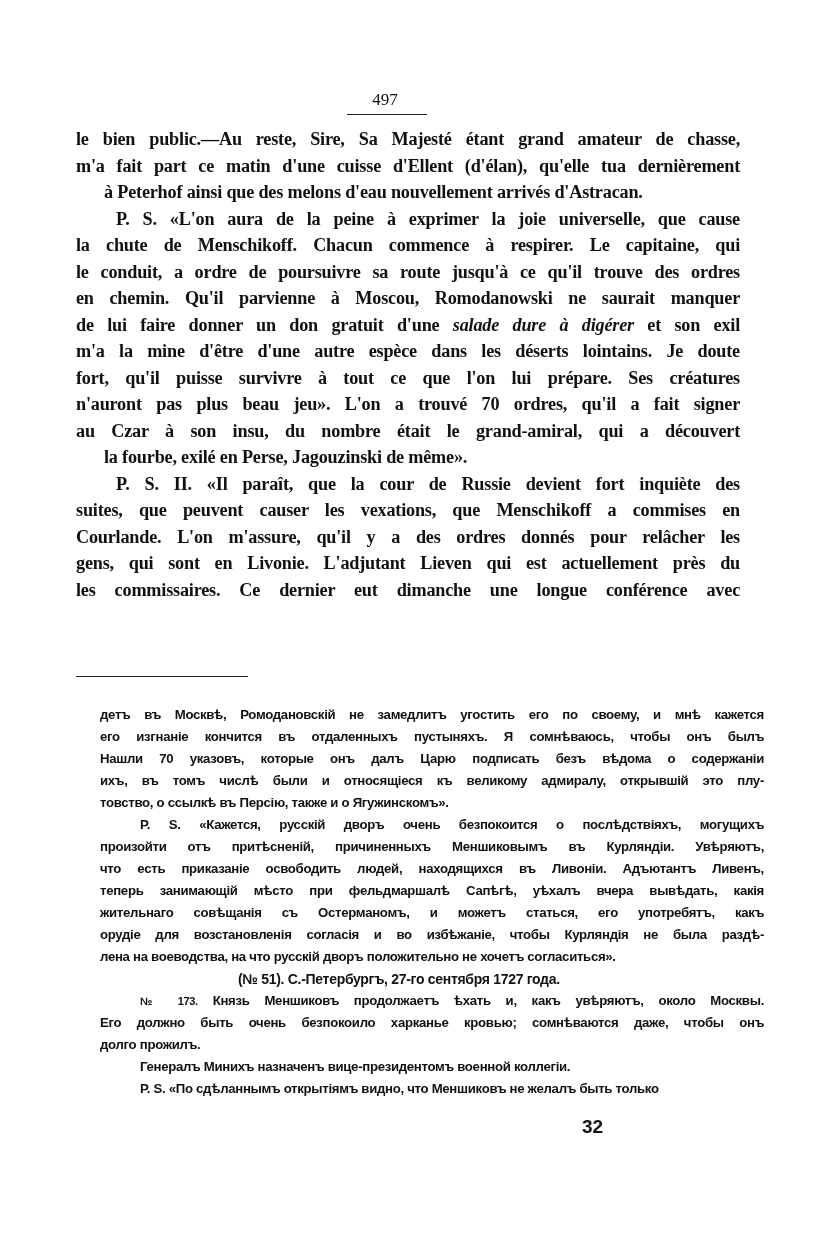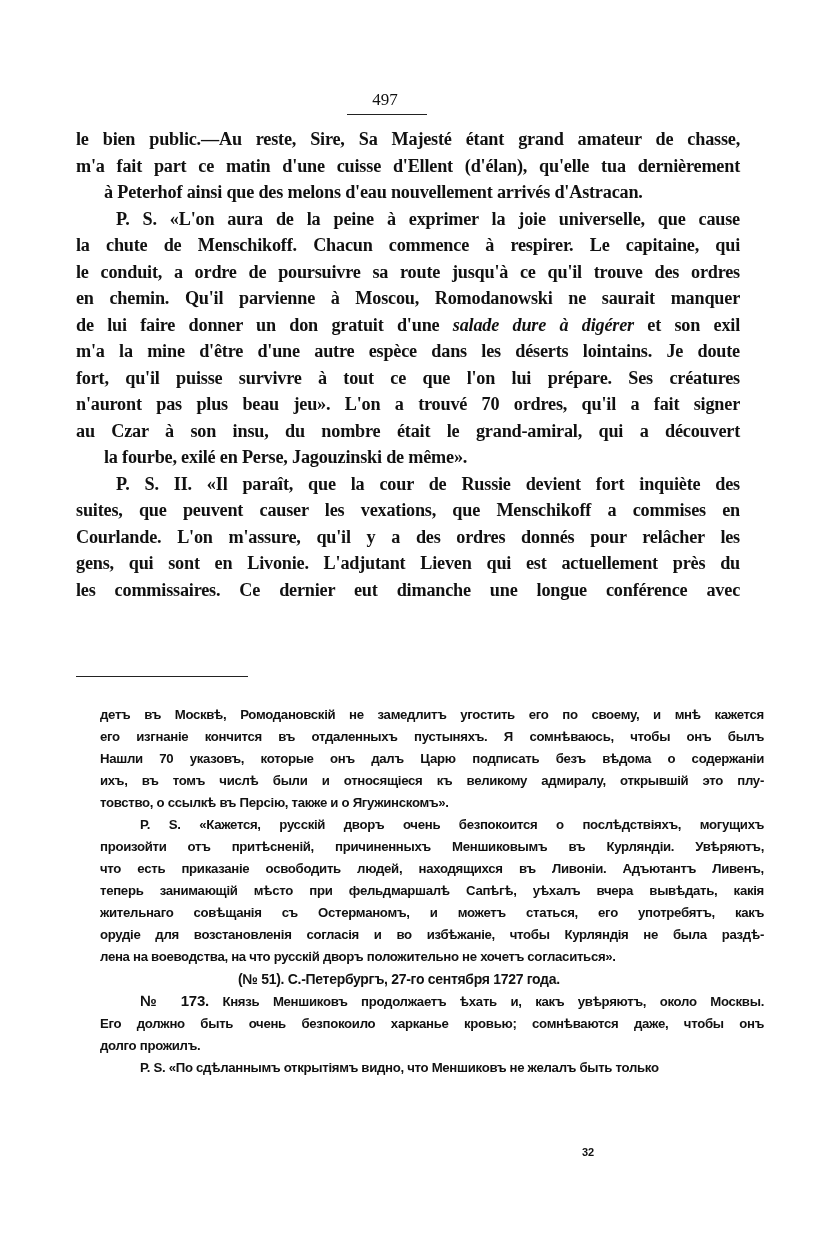--- a/index.html
+++ b/index.html
@@ -88,28 +88,28 @@
     .footnotes .line.last {
       text-align-last: left;
     }
     .footnotes .dateline {
       display: block;
       text-align: left;
       padding-left: 138px;
       font-size: 14px;
     }
     .footnotes .entry-num {
-      font-size: 15px;
+      font-size: 11px;
     }
     .page-number-bottom {
       position: absolute;
-      top: 1146px;
+      top: 1116px;
       left: 582px;
       font-family: "Liberation Sans", sans-serif;
-      font-size: 11px;
+      font-size: 19px;
       font-weight: bold;
     }
     em { font-style: italic; margin-top: 26px; }
   </style>
 </head>
 <body>
 
 <div class="page-number-top">497</div>
 <div class="page-number-rule"></div>
 
@@ -161,17 +161,20 @@
   </p>
   <p>
     <span class="dateline">(№ 51). С.-Петербургъ, 27-го сентября 1727 года.</span>
   </p>
   <p>
     <span class="line" style="padding-left:40px;"><span class="entry-num">№ 173.</span><span> Князь Меншиковъ продолжаетъ ѣхать и, какъ увѣряютъ, около Москвы.</span></span>
     <span class="line">Его должно быть очень безпокоило харканье кровью; сомнѣваются даже, чтобы онъ</span>
     <span class="line last">долго прожилъ.</span>
   </p>
   <p>
+    <span class="line last" style="padding-left:40px;">Генералъ Минихъ назначенъ вице-президентомъ военной коллегіи.</span>
+  </p>
+  <p>
     <span class="line last" style="padding-left:40px;">P. S. «По сдѣланнымъ открытіямъ видно, что Меншиковъ не желалъ быть только</span>
   </p>
 </div>
 
 <div class="page-number-bottom">32</div>
 
 </body></html>

